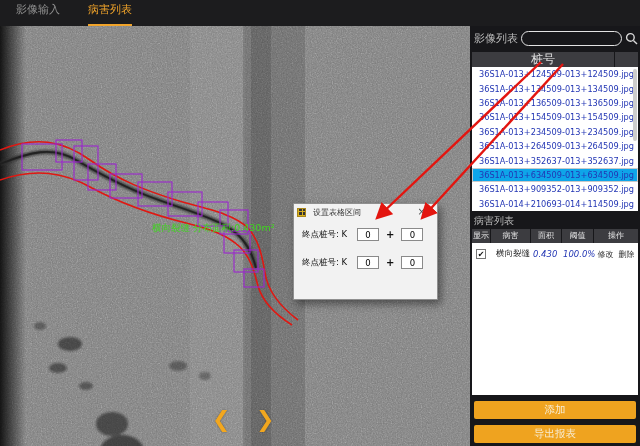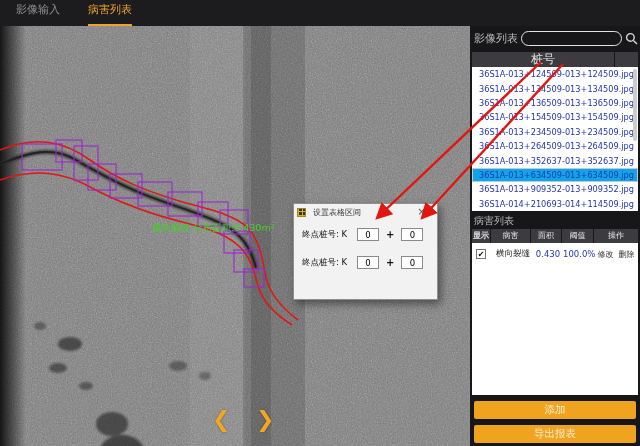--- a/index.html
+++ b/index.html
@@ -41,30 +41,30 @@
   .list-header{display:flex;gap:1px;height:15px;margin-top:4px;}
   .lh-main{flex:1;background:#3c3c40;color:#e2e2e2;font-size:12px;text-align:center;line-height:15px;}
   .lh-extra{flex:none;width:23px;background:#3c3c40;}
   .img-list{height:144px;background:#ffffff;position:relative;overflow:hidden;}
   .img-row{height:14.4px;display:flex;align-items:center;padding-left:7px;font-size:8.2px;color:#2336b4;white-space:nowrap;cursor:pointer;}
   .img-row.selected{background:#0ea5e9;box-shadow:inset 0 0 0 1px #c9c9c9;}
   .scroll-thumb{position:absolute;right:1px;top:2px;width:4px;height:72px;background:#cdcdcd;border-radius:2px;}
   .panel-title2{color:#b9b9b9;font-size:10px;height:16px;line-height:16px;padding-left:2px;margin-top:2px;}
   .defect-header{display:flex;gap:1px;height:14px;}
   .defect-header span{background:#3c3c40;color:#e6e6e6;font-size:8px;text-align:center;line-height:14px;overflow:hidden;}
-  .c-show{flex:none;width:18px;font-weight:bold;}
+  .c-show{flex:none;width:18px;}
   .c-name{flex:1;}
   .c-area{flex:none;width:30px;}
   .c-thr{flex:none;width:31px;}
   .c-op{flex:none;width:44px;}
   .defect-body{flex:1;background:#ffffff;overflow:hidden;}
   .defect-row{display:flex;align-items:center;height:22px;font-size:8.5px;color:#222;}
   .defect-row .c-show{display:flex;justify-content:center;}
   .defect-row .c-name{padding-left:6px;}
-  .defect-row .c-area,.defect-row .c-thr{text-align:center;}
+  .defect-row .c-area,.defect-row .c-thr{font-style:italic;}
   .blue{color:#2336b4;}
   .cb{width:10px;height:10px;border:1px solid #777;background:#fff;font-size:8px;line-height:9px;text-align:center;color:#111;cursor:pointer;box-sizing:border-box;}
   .ops{display:flex;gap:5px;justify-content:center;color:#333;font-size:8px;}
   .ops span{cursor:pointer;}
   .btn{height:18px;margin:0 2px;background:#efa31f;color:#f7ecd2;font-size:10.5px;display:flex;align-items:center;justify-content:center;border-radius:2px;cursor:pointer;}
   .btn.add{margin-top:6px;}
   .btn.export{margin-top:6px;margin-bottom:3px;}
 
   
   .overlay{position:absolute;left:0;top:0;z-index:50;pointer-events:none;}

